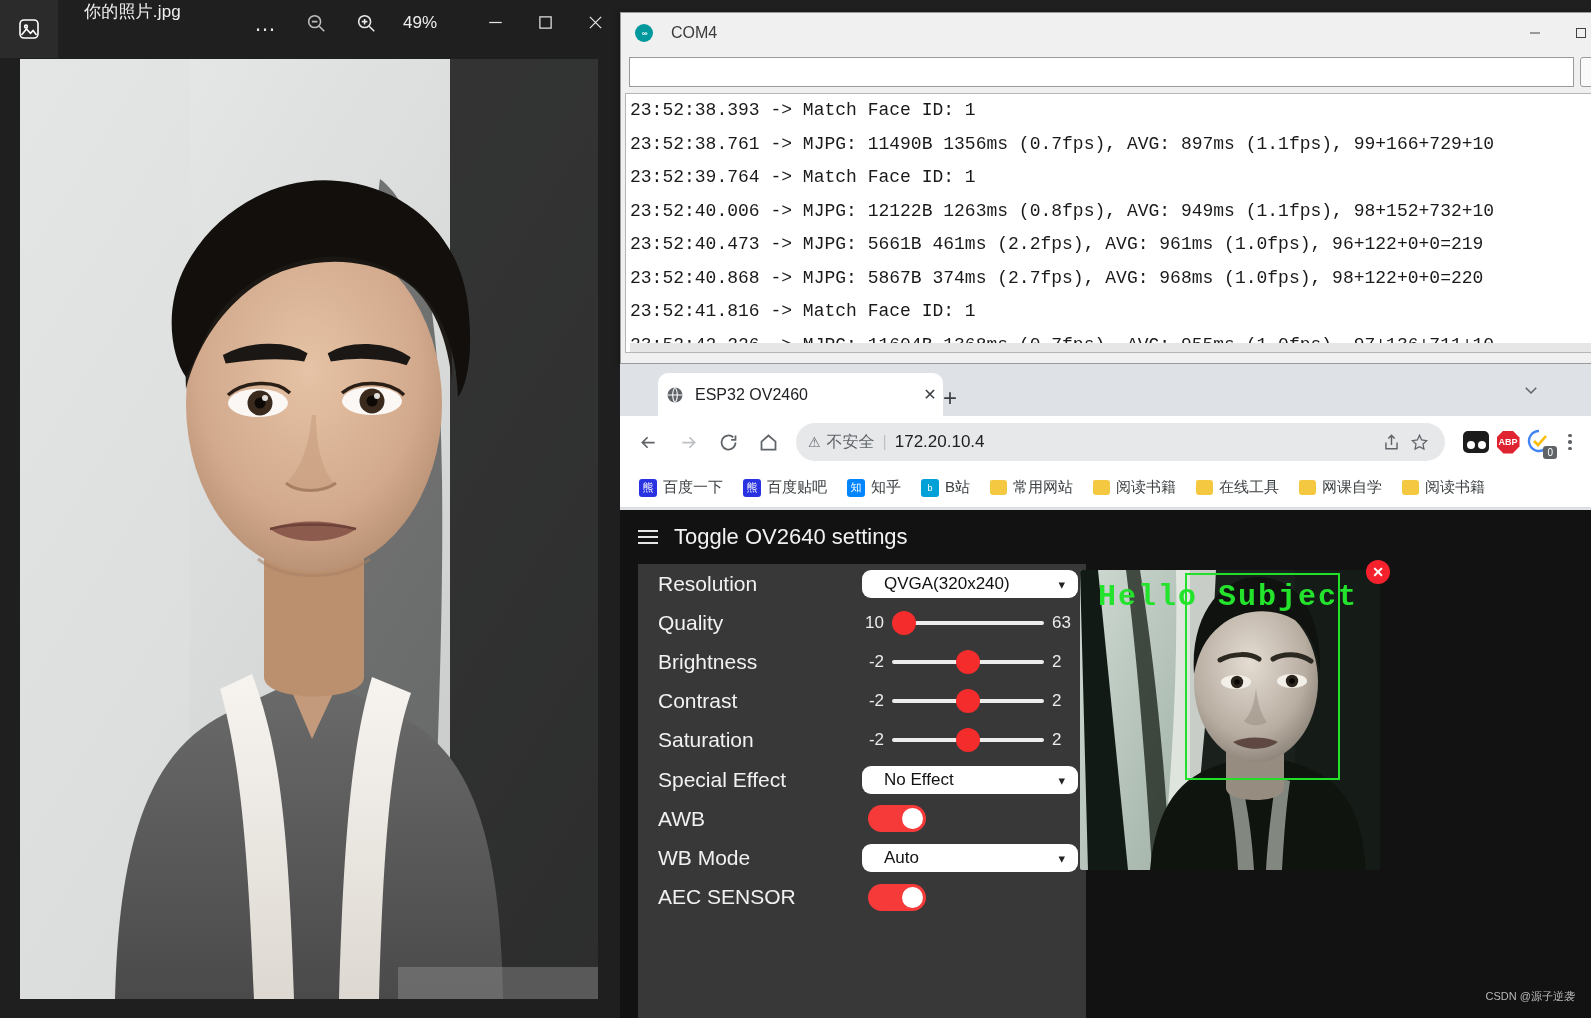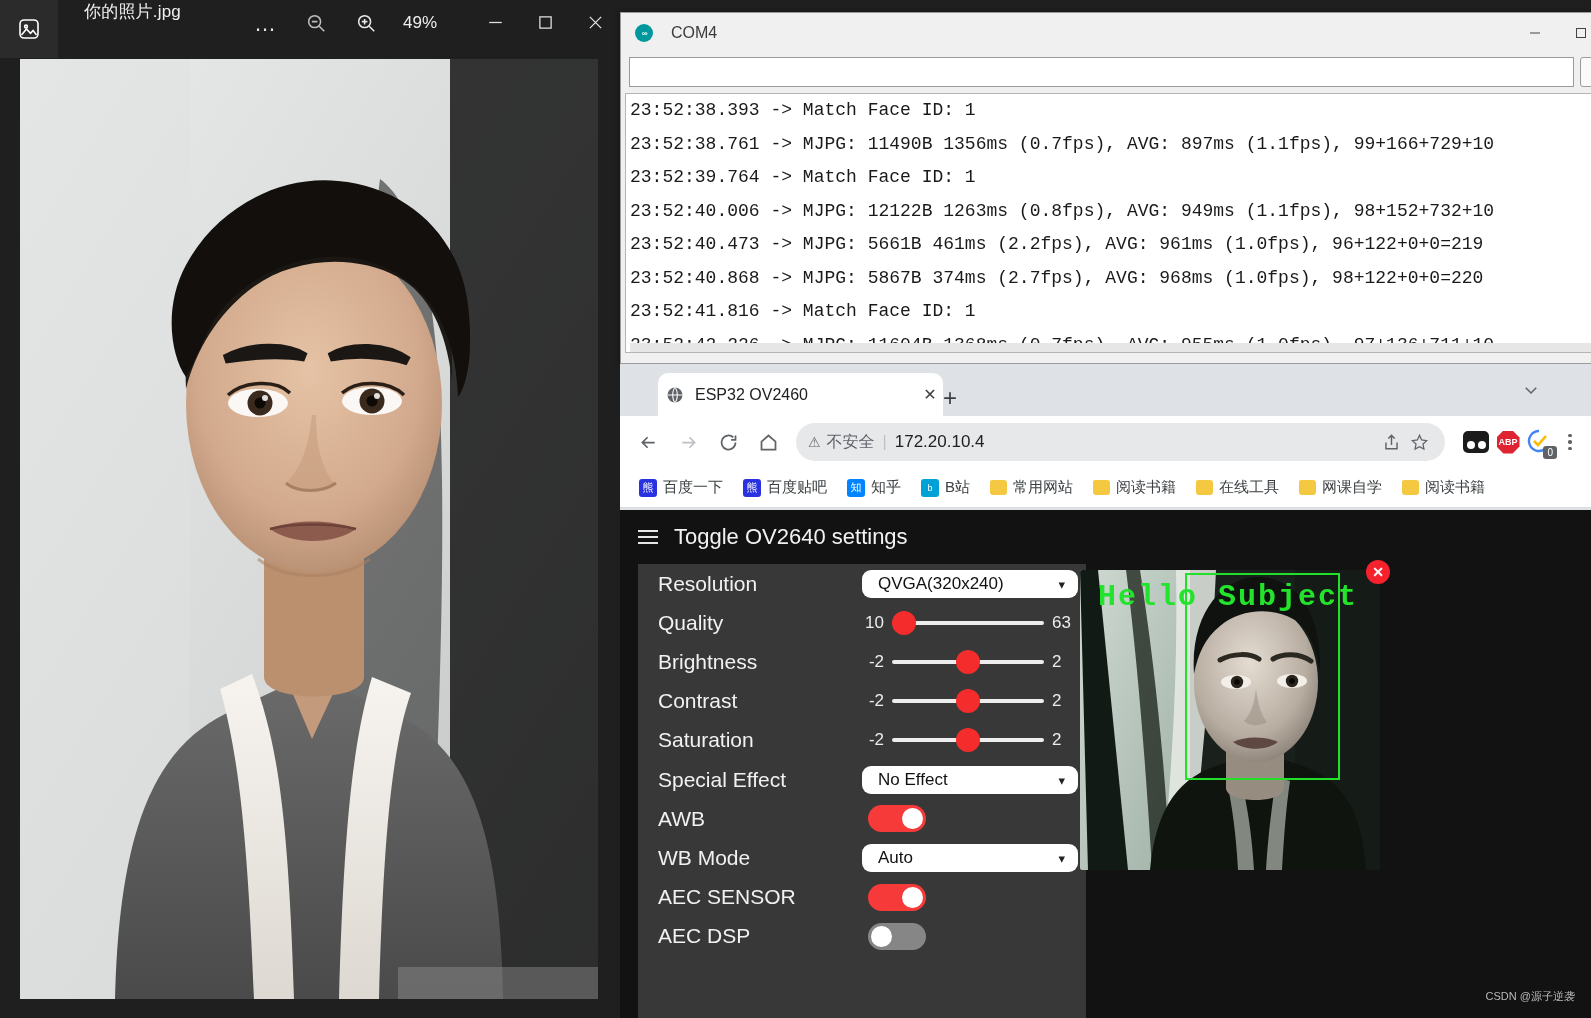--- a/index.html
+++ b/index.html
@@ -196,21 +196,21 @@
     position: absolute; left: 18px; top: 54px; width: 448px; bottom: 0;
     background: #383838;
   }
   .srow {
     display: flex; align-items: center; height: 39.2px; padding: 0 12px 0 20px;
   }
   .slabel { color: #f1f1f1; font-size: 21px; flex: 1; }
   .sctl { width: 212px; display: flex; align-items: center; justify-content: flex-end; }
   select.sselect {
     width: 216px; height: 28px; background: #fff; border: none; border-radius: 9px;
-    font-size: 17px; color: #111; padding: 0 16px;
+    font-size: 17px; color: #111; padding: 0 22px;
     font-family: "Liberation Sans", sans-serif; -webkit-appearance: none; appearance: none;
   }
   .select-wrap { position: relative; width: 212px; }
   .select-caret {
     position: absolute; right: 9px; top: 50%; transform: translateY(-50%);
     pointer-events: none; color: #222; font-size: 13px;
   }
   .slider-group { display: flex; align-items: center; gap: 8px; width: 212px; }
   .s-min, .s-max { color: #ebebeb; font-size: 17px; min-width: 22px; }
   .s-min { text-align: right; }
@@ -653,28 +653,20 @@
 
         <div class="srow">
           <span class="slabel">AEC SENSOR</span>
           <span class="sctl" style="justify-content:flex-start;padding-left:6px">
             <span class="toggle on">
                 <span class="knob"></span>
               </span>
           </span>
         </div>
 
-        <div class="srow">
-          <span class="slabel">AEC DSP</span>
-          <span class="sctl" style="justify-content:flex-start;padding-left:6px">
-            <span class="toggle off">
-                <span class="knob"></span>
-              </span>
-          </span>
-        </div>
       </div>
 
       <div id="stream-wrap">
         <div id="stream-figure">
           <svg id="stream-img" viewBox="0 0 300 300" preserveAspectRatio="xMidYMid slice">
             <defs>
               <linearGradient id="bgwall" x1="0" y1="0" x2="1" y2="1">
                 <stop offset="0%" stop-color="#cfdad2"></stop>
                   <stop offset="100%" stop-color="#9fb0a6"></stop>
               </linearGradient>

